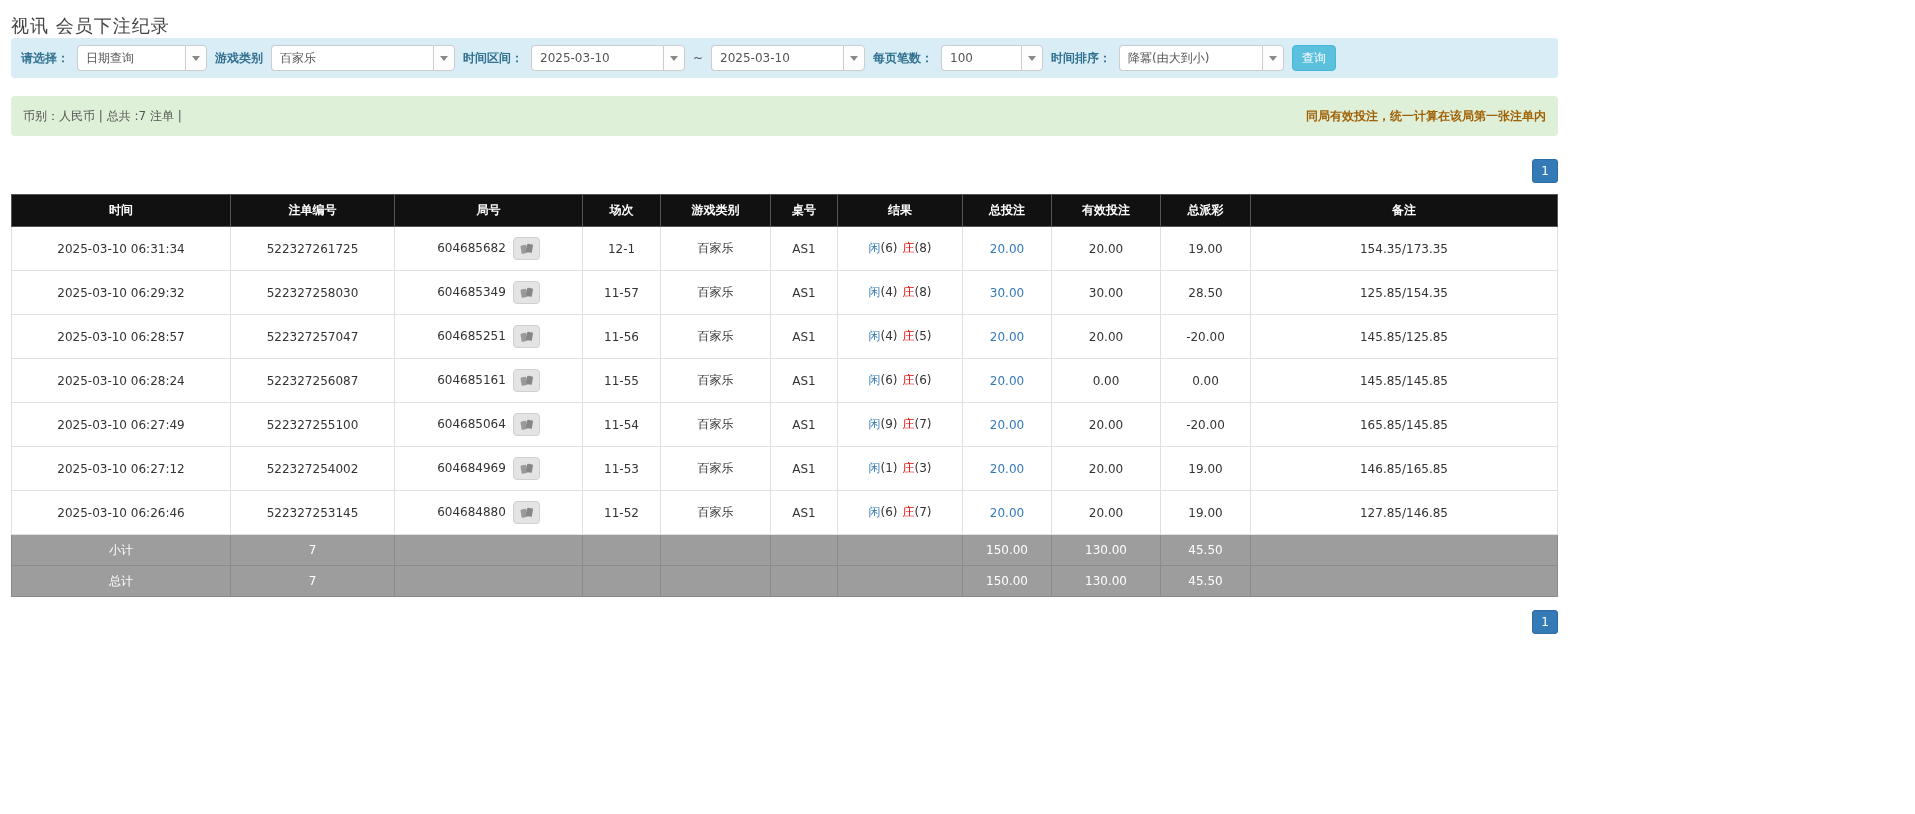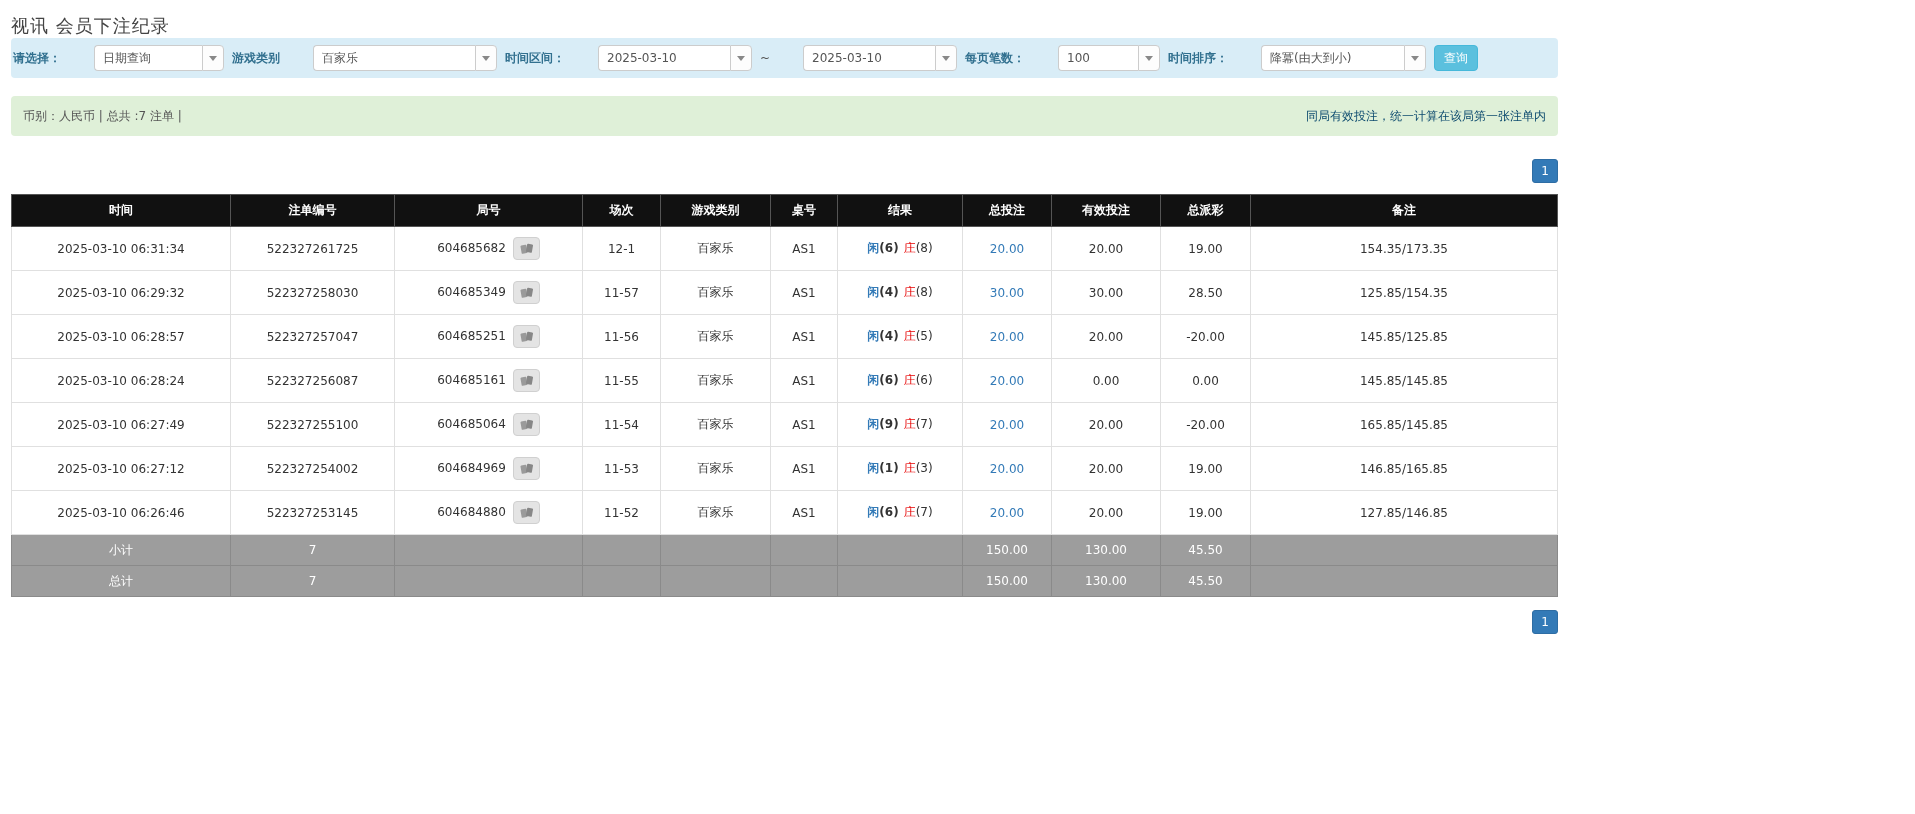--- a/index.html
+++ b/index.html
@@ -11,26 +11,26 @@
     overflow: hidden;
   }
   .page { width: 1547px; margin-left: 11px; padding-top: 14px; }
 
   .title { font-size: 18px; font-weight: normal; color: #444; margin-bottom: 0; letter-spacing: 1px; }
 
   
   .filter-bar {
     display: flex; align-items: center; gap: 8px;
     background: #d9edf7; border-radius: 4px;
-    height: 40px; padding: 0 2px; margin-bottom: 18px;
+    height: 40px; padding: 0 10px; margin-bottom: 18px;
     white-space: nowrap;
   }
   .flabel { color: #31708f; font-weight: bold; }
   .sep { color: #555; }
-  .combo { display: inline-flex; height: 26px; margin-left: 25px; }
+  .combo { display: inline-flex; height: 26px; }
   .combo-input {
     height: 26px; background: #fff; border: 1px solid #ccc; border-right: none;
     border-radius: 4px 0 0 4px; padding: 0 8px; color: #555;
     font-family: "DejaVu Sans", "Liberation Sans", sans-serif; font-size: 12px;
     outline: none;
   }
   .combo-btn {
     width: 22px; height: 26px; border: 1px solid #ccc; background: #fdfdfd;
     border-radius: 0 4px 4px 0; display: inline-flex; align-items: center; justify-content: center;
     cursor: pointer;
@@ -47,21 +47,21 @@
     color: #fff; font-size: 12px; cursor: pointer;
     font-family: "DejaVu Sans", "Liberation Sans", sans-serif;
   }
 
   
   .summary-bar {
     display: flex; align-items: center; justify-content: space-between;
     background: #dff0d8; border-radius: 4px; height: 40px; padding: 12px 12px;
   }
   .summary-info { color: #555; }
-  .summary-notice { color: #0c4a6e; }
+  .summary-notice { color: #a16207; font-weight: bold; }
 
   
   .pagination { display: flex; justify-content: flex-end; }
   .pagination.top { margin: 23px 0 11px; }
   .pagination.bottom { margin: 13px 0 0; }
   .page-btn {
     min-width: 26px; height: 24px; padding: 0 6px;
     background: #337ab7; border: 1px solid #2e6da4; border-radius: 3px;
     color: #fff; font-size: 12px; cursor: pointer;
     font-family: "DejaVu Sans", "Liberation Sans", sans-serif;
@@ -77,21 +77,21 @@
     height: 44px; text-align: center; background: #fff; color: #333;
     border: 1px solid #e0e0e0; overflow: hidden;
   }
   .records-table tfoot td {
     height: 31px; text-align: center; background: #9d9d9d; color: #fff;
     border: 1px solid #8a8a8a;
   }
   .bet-link { color: #337ab7; cursor: pointer; }
   .neg { color: #ff0000; }
   .res { white-space: nowrap; }
-  .res-player { margin-right: 5px; font-weight: bold; }
+  .res-player { margin-right: 5px; }
   .res-player .res-label { color: #337ab7; }
   .res-banker .res-label { color: #e60000; }
   .res-num { color: #333; }
   .card-icon-btn {
     width: 27px; height: 23px; margin-left: 7px; vertical-align: middle;
     background: #e4e4e4; border: 1px solid #d0d0d0; border-radius: 4px;
     display: inline-flex; align-items: center; justify-content: center; cursor: pointer;
   }
 </style>
 </head>

